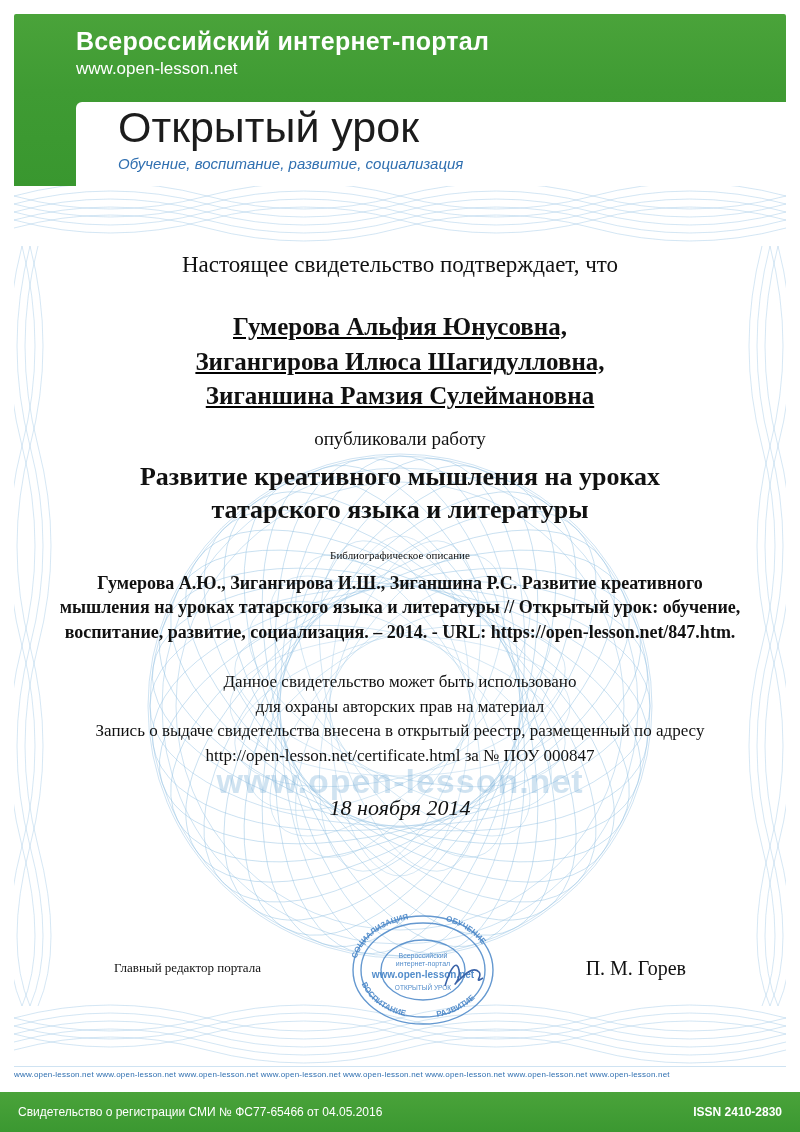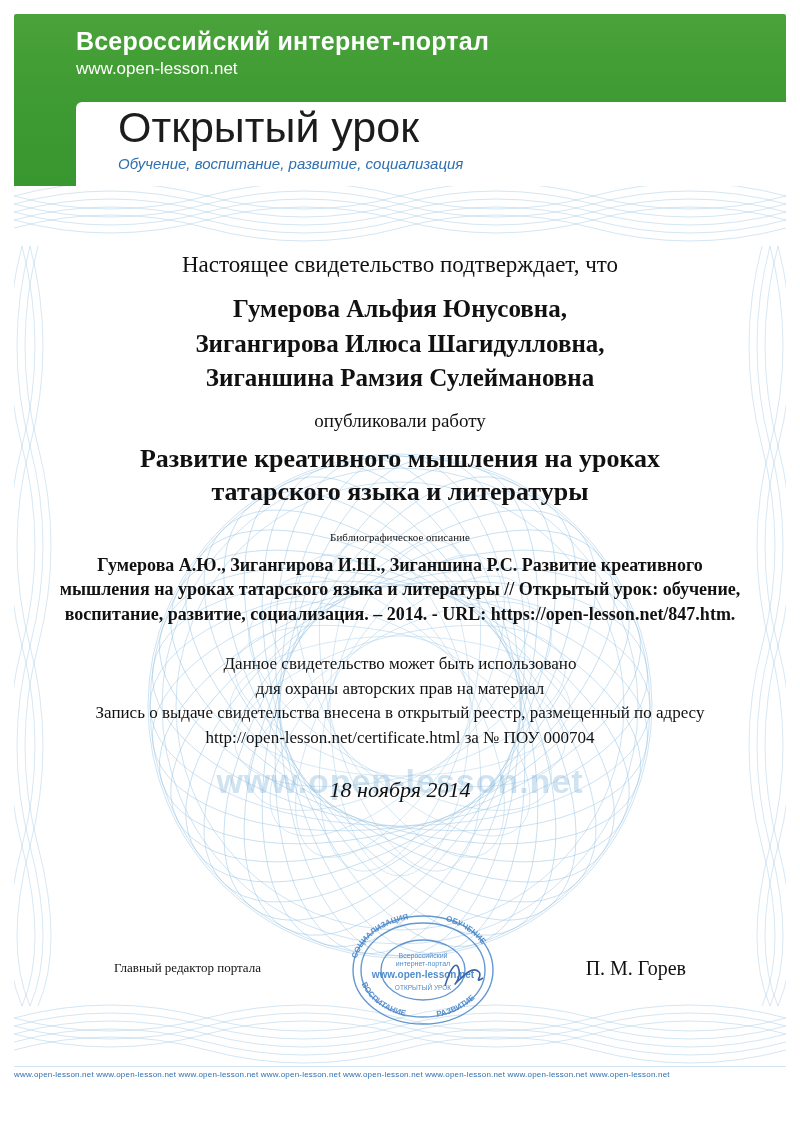--- a/index.html
+++ b/index.html
@@ -101,21 +101,22 @@
     letter-spacing:0.5px;
     margin:0;
     line-height:1.05;
   }
   .confirm-line{
     font-size:23px;
     color:#111;
     margin-top:24px;
   }
   .names{
-    margin-top:14px;
+    margin-top:32px;
+    text-decoration:underline;
   }
   .name-row{
     font-size:25px;
     font-weight:bold;
     color:#111;
     line-height:1.38;
   }
   .published{
     font-size:19px;
     color:#111;
@@ -335,21 +336,21 @@
       <div class="published">опубликовали работу</div>
       <div class="work-title">Развитие креативного мышления на уроках татарского языка и литературы</div>
 
       <div class="biblio-label">Библиографическое описание</div>
       <div class="biblio-text">Гумерова А.Ю., Зигангирова И.Ш., Зиганшина Р.С. Развитие креативного мышления на уроках татарского языка и литературы // Открытый урок: обучение, воспитание, развитие, социализация. – 2014. - URL: https://open-lesson.net/847.htm.</div>
 
       <div class="usage">
         <div>Данное свидетельство может быть использовано</div>
         <div>для охраны авторских прав на материал</div>
         <div class="wide">Запись о выдаче свидетельства внесена в открытый реестр, размещенный по адресу</div>
-        <div class="wide">http://open-lesson.net/certificate.html за № ПОУ 000704</div>
+        <div class="wide">http://open-lesson.net/certificate.html за № ПОУ 000847</div>
       </div>
 
       <div class="date">18 ноября 2014</div>
     </div>
 
     <div class="sign-row">
       <div class="sign-label">Главный редактор портала</div>
 
       <div class="stamp">
         <svg width="180" height="120" viewBox="0 0 180 120" xmlns="http://www.w3.org/2000/svg">
@@ -385,13 +386,17 @@
           <path d="M112,78 C118,58 124,52 126,62 C128,72 118,80 124,74 C132,66 140,58 146,64 C150,68 140,76 150,70" fill="none" stroke="#3a63a8" stroke-width="1.6"></path>
         </svg>
       </div>
 
       <div class="sign-name">П. М. Горев</div>
     </div>
   </div>
 
   <div class="microtext">www.open-lesson.net www.open-lesson.net www.open-lesson.net www.open-lesson.net www.open-lesson.net www.open-lesson.net www.open-lesson.net www.open-lesson.net</div>
 
+  <div class="footer">
+    <div>Свидетельство о регистрации СМИ № ФС77-65466 от 04.05.2016</div>
+    <div class="issn">ISSN 2410-2830</div>
+  </div>
 </div>
 
 </body></html>

